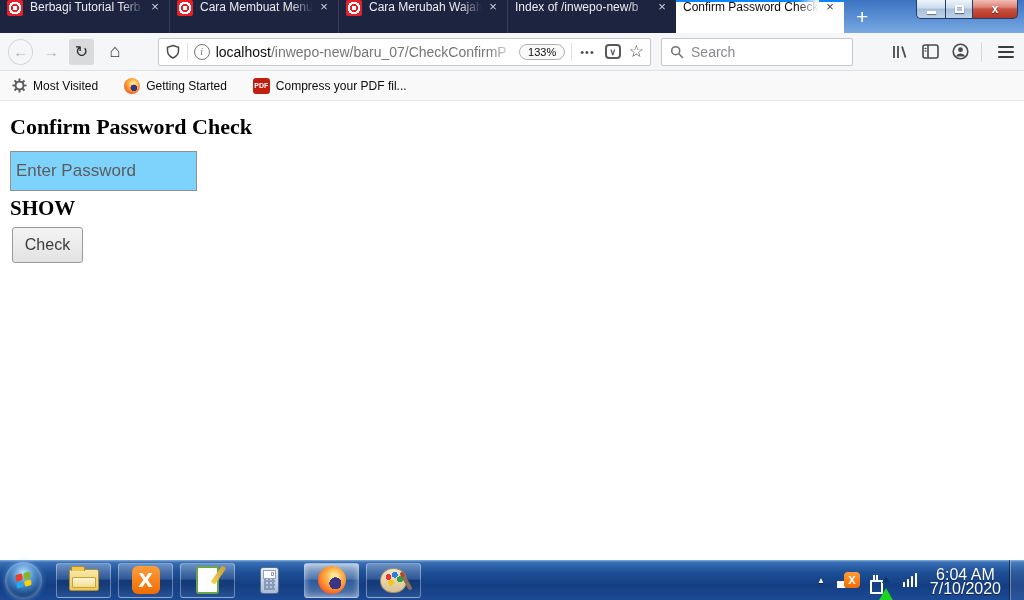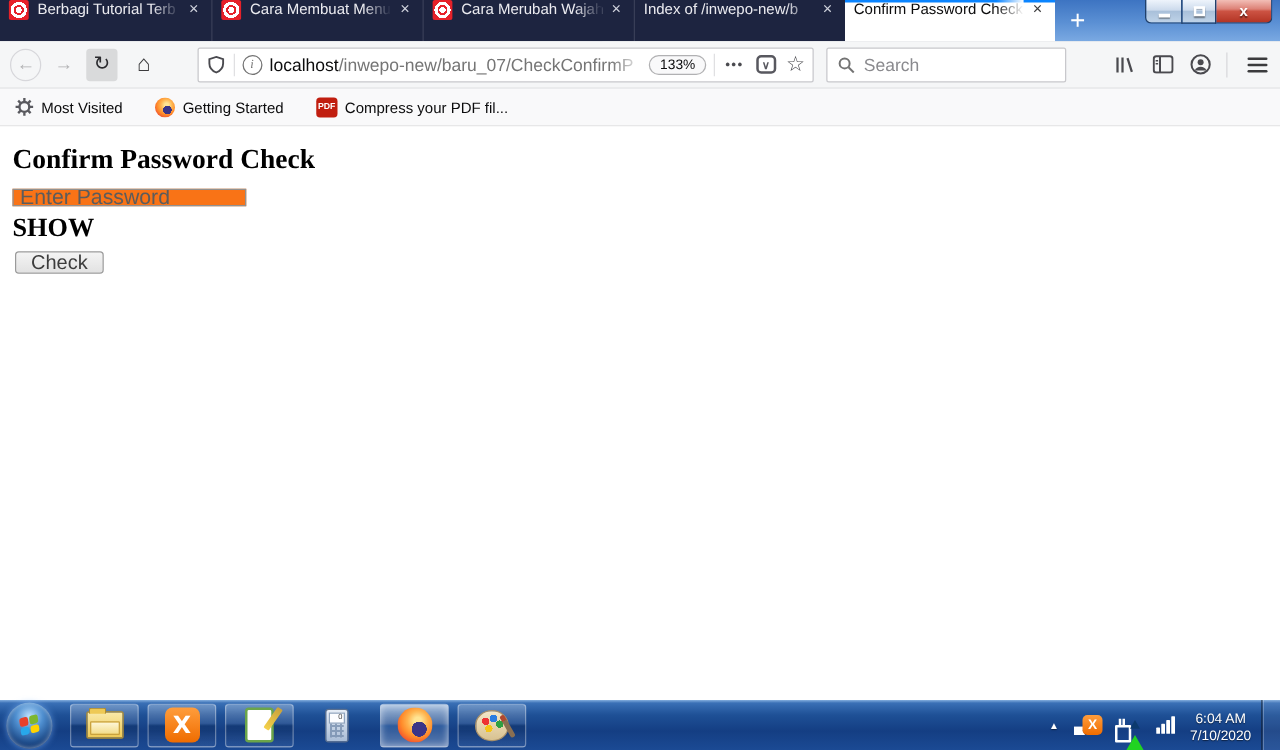--- a/index.html
+++ b/index.html
@@ -71,26 +71,26 @@
   .bm-label { font-size:12px; color:#0c0c0d; margin-left:6px; }
   .bm-ico-pdf { width:17px; height:16px; background:#c11e0f; border-radius:3px; color:#fff; font-size:7px; font-weight:bold; display:flex; align-items:center; justify-content:center; }
   .ff-logo { border-radius:50%;
     background: radial-gradient(circle at 62% 62%, #3b3587 0 24%, rgba(0,0,0,0) 25%),
       radial-gradient(circle at 58% 38%, #ffe493 0 12%, #ffb34d 34%, #ff8a2a 56%, #f1562f 76%, #d62a63 100%); }
   .bm .ff-logo { width:16px; height:16px; }
 
   
   .content { position:absolute; top:102px; left:0; width:1024px; height:458px; background:#fff; padding-left:10px; }
   .page-h { font-family:"Liberation Serif","DejaVu Serif",serif; font-weight:bold; font-size:22px; color:#000; margin-top:12px; margin-bottom:11px; }
-  .pw-input { display:block; width:187px; height:14px; border:1px solid #919191; background:#f97316; font-size:17px; color:#444; padding:2px 5px; font-family:"Liberation Sans",sans-serif; outline:none; }
+  .pw-input { display:block; width:187px; height:40px; border:1px solid #919191; background:#7dd3fc; font-size:17px; color:#444; padding:2px 5px; font-family:"Liberation Sans",sans-serif; outline:none; }
   .pw-input::placeholder { color:#5c5c5c; opacity:1; }
   .pw-input.confirm { margin-top:2px; height:27px; background:#e9e9e9; border-color:#bdbdbd; }
   .pw-input.confirm::placeholder { color:#a3a3a3; }
   .show-label { display:block; font-family:"Liberation Serif","DejaVu Serif",serif; font-weight:bold; font-size:21px; color:#000; margin-top:5px; cursor:pointer; }
-  .check-btn { margin-top:6px; margin-left:2px; width:71px; height:18px; border:1px solid #9a9a9a; border-radius:3px;
+  .check-btn { margin-top:6px; margin-left:2px; width:71px; height:36px; border:1px solid #9a9a9a; border-radius:3px;
     background:linear-gradient(180deg,#f4f4f4,#e2e2e2); font-size:16px; color:#3c3c3c; font-family:"Liberation Sans",sans-serif; cursor:pointer; }
 
   
   .taskbar { position:absolute; bottom:0; left:0; width:1024px; height:40px;
     background:linear-gradient(180deg,#83aede 0%, #39froze 0%, #3a70b6 5%, #1e5096 30%, #143e83 62%, #1b4a94 100%);
     background:linear-gradient(180deg,#83aede 0%, #3a70b6 6%, #1e5096 30%, #143e83 62%, #1b4a94 100%);
     display:flex; align-items:center; }
   .orb { width:37px; height:37px; border-radius:50%; margin-left:5px; position:relative; flex:0 0 37px;
     background:radial-gradient(circle at 50% 30%, #bfe2ff 0%, #4f8fd0 34%, #16417f 72%, #0a2a5c 100%);
     box-shadow:inset 0 0 4px rgba(255,255,255,.6), 0 0 5px rgba(120,180,255,.6); display:flex; align-items:center; justify-content:center; cursor:pointer; }
@@ -134,21 +134,21 @@
   .ic-xampp-sm { width:16px; height:16px; border-radius:4px; background:linear-gradient(180deg,#ff9d3c,#ef6c00); color:#fff; font-weight:bold; font-size:11px; line-height:16px; text-align:center; }
   .ic-plug { width:13px; height:16px; position:relative; }
   .ic-plug::before { content:""; position:absolute; left:1px; top:0; width:9px; height:10px; border:2px solid #fff; border-radius:1px; background:transparent; }
   .ic-plug::after { content:""; position:absolute; left:4px; bottom:0px; width:2px; height:5px; background:#fff; box-shadow:3px 0 0 #fff; }
   .ic-tri { width:0; height:0; border-left:8px solid transparent; border-right:8px solid transparent; border-bottom:14px solid #21d321; position:relative; }
   .ic-tri::after { content:""; position:absolute; left:-4px; top:5px; width:0; height:0; border-left:4px solid transparent; border-right:4px solid transparent; border-bottom:7px solid #0c3a6e; }
   .ic-signal { display:flex; align-items:flex-end; height:14px; }
   .ic-signal i { width:2.5px; background:#fff; margin-right:1.5px; border-radius:.5px; }
   .ic-signal i:nth-child(1){height:5px;} .ic-signal i:nth-child(2){height:8px;}
   .ic-signal i:nth-child(3){height:11px;} .ic-signal i:nth-child(4){height:14px;}
-  .clock { color:#fff; font-size:11px; text-align:center; line-height:14px; margin:4px 8px 0 2px; text-shadow:0 1px 1px rgba(0,0,0,.55); cursor:default; }
+  .clock { color:#fff; font-size:16px; text-align:center; line-height:14px; margin:4px 8px 0 2px; text-shadow:0 1px 1px rgba(0,0,0,.55); cursor:default; }
   .show-desktop { width:15px; height:40px; border-left:1px solid rgba(0,0,0,.55); box-shadow:inset 1px 0 0 rgba(255,255,255,.35); background:rgba(255,255,255,.07); cursor:pointer; }
 
   svg.lineicon { display:block; }
 </style>
 </head>
 <body>
 
 <div class="tabstrip">
   <div class="tab">
     <span class="tab-favicon"></span>

